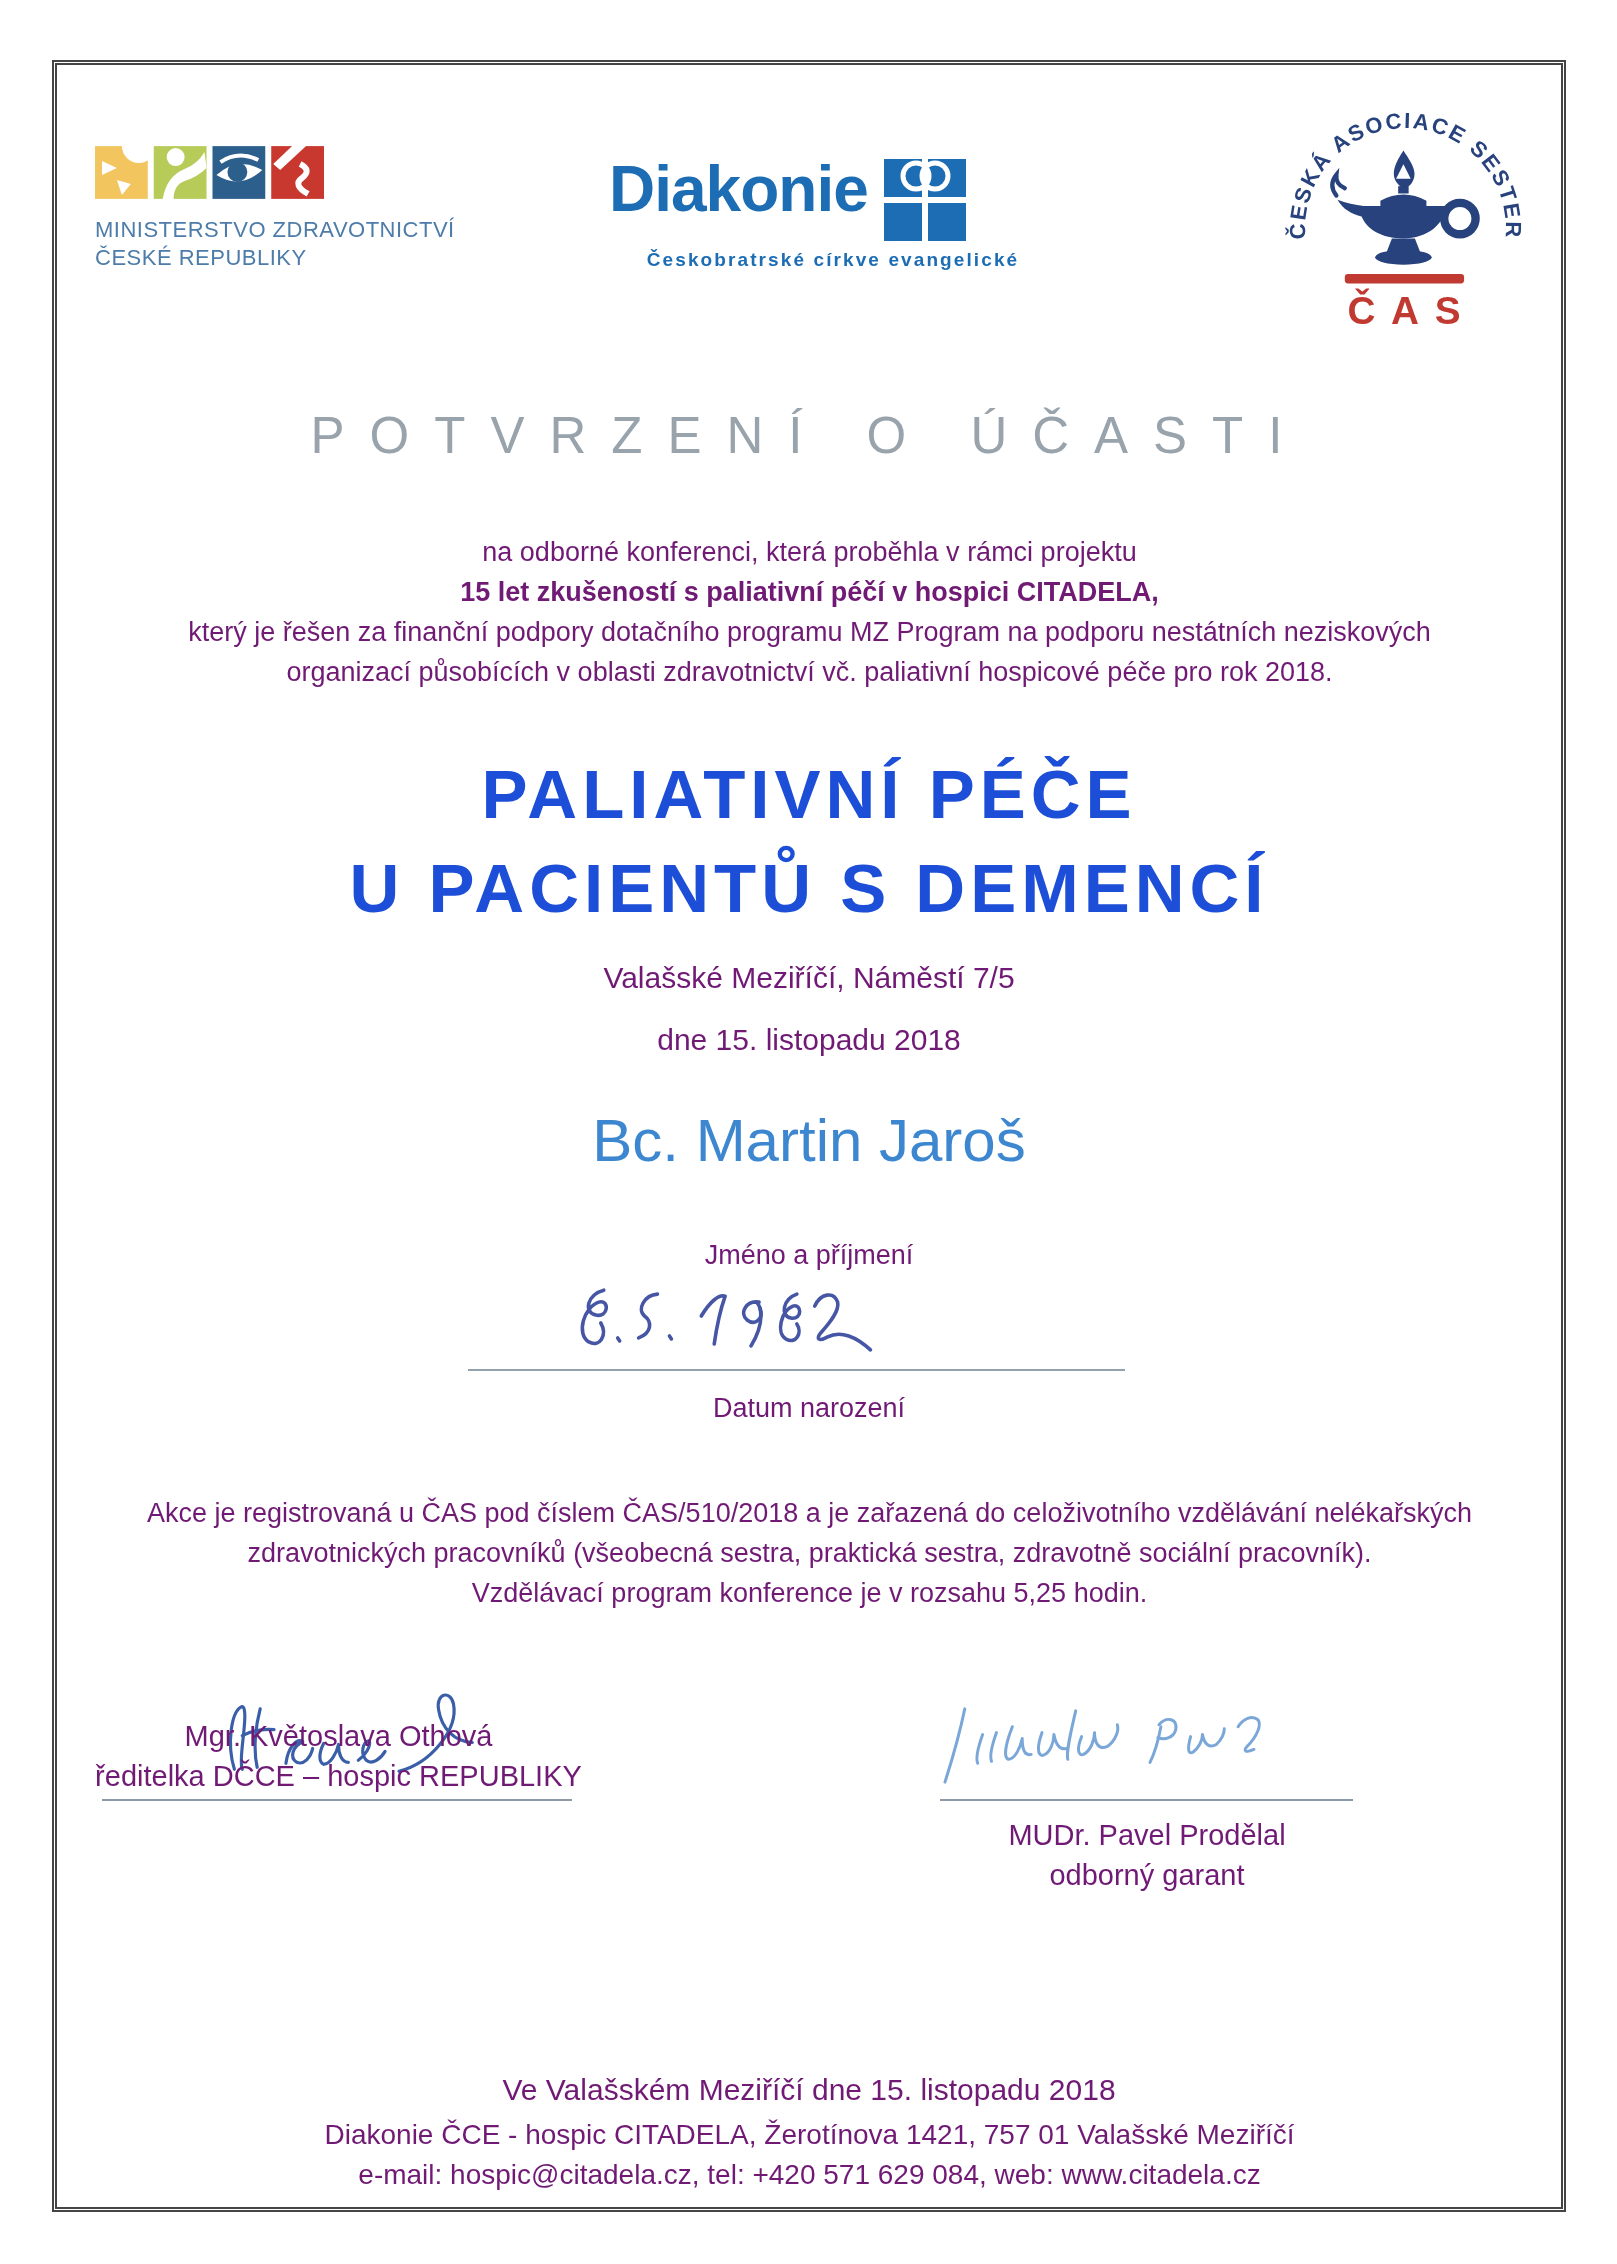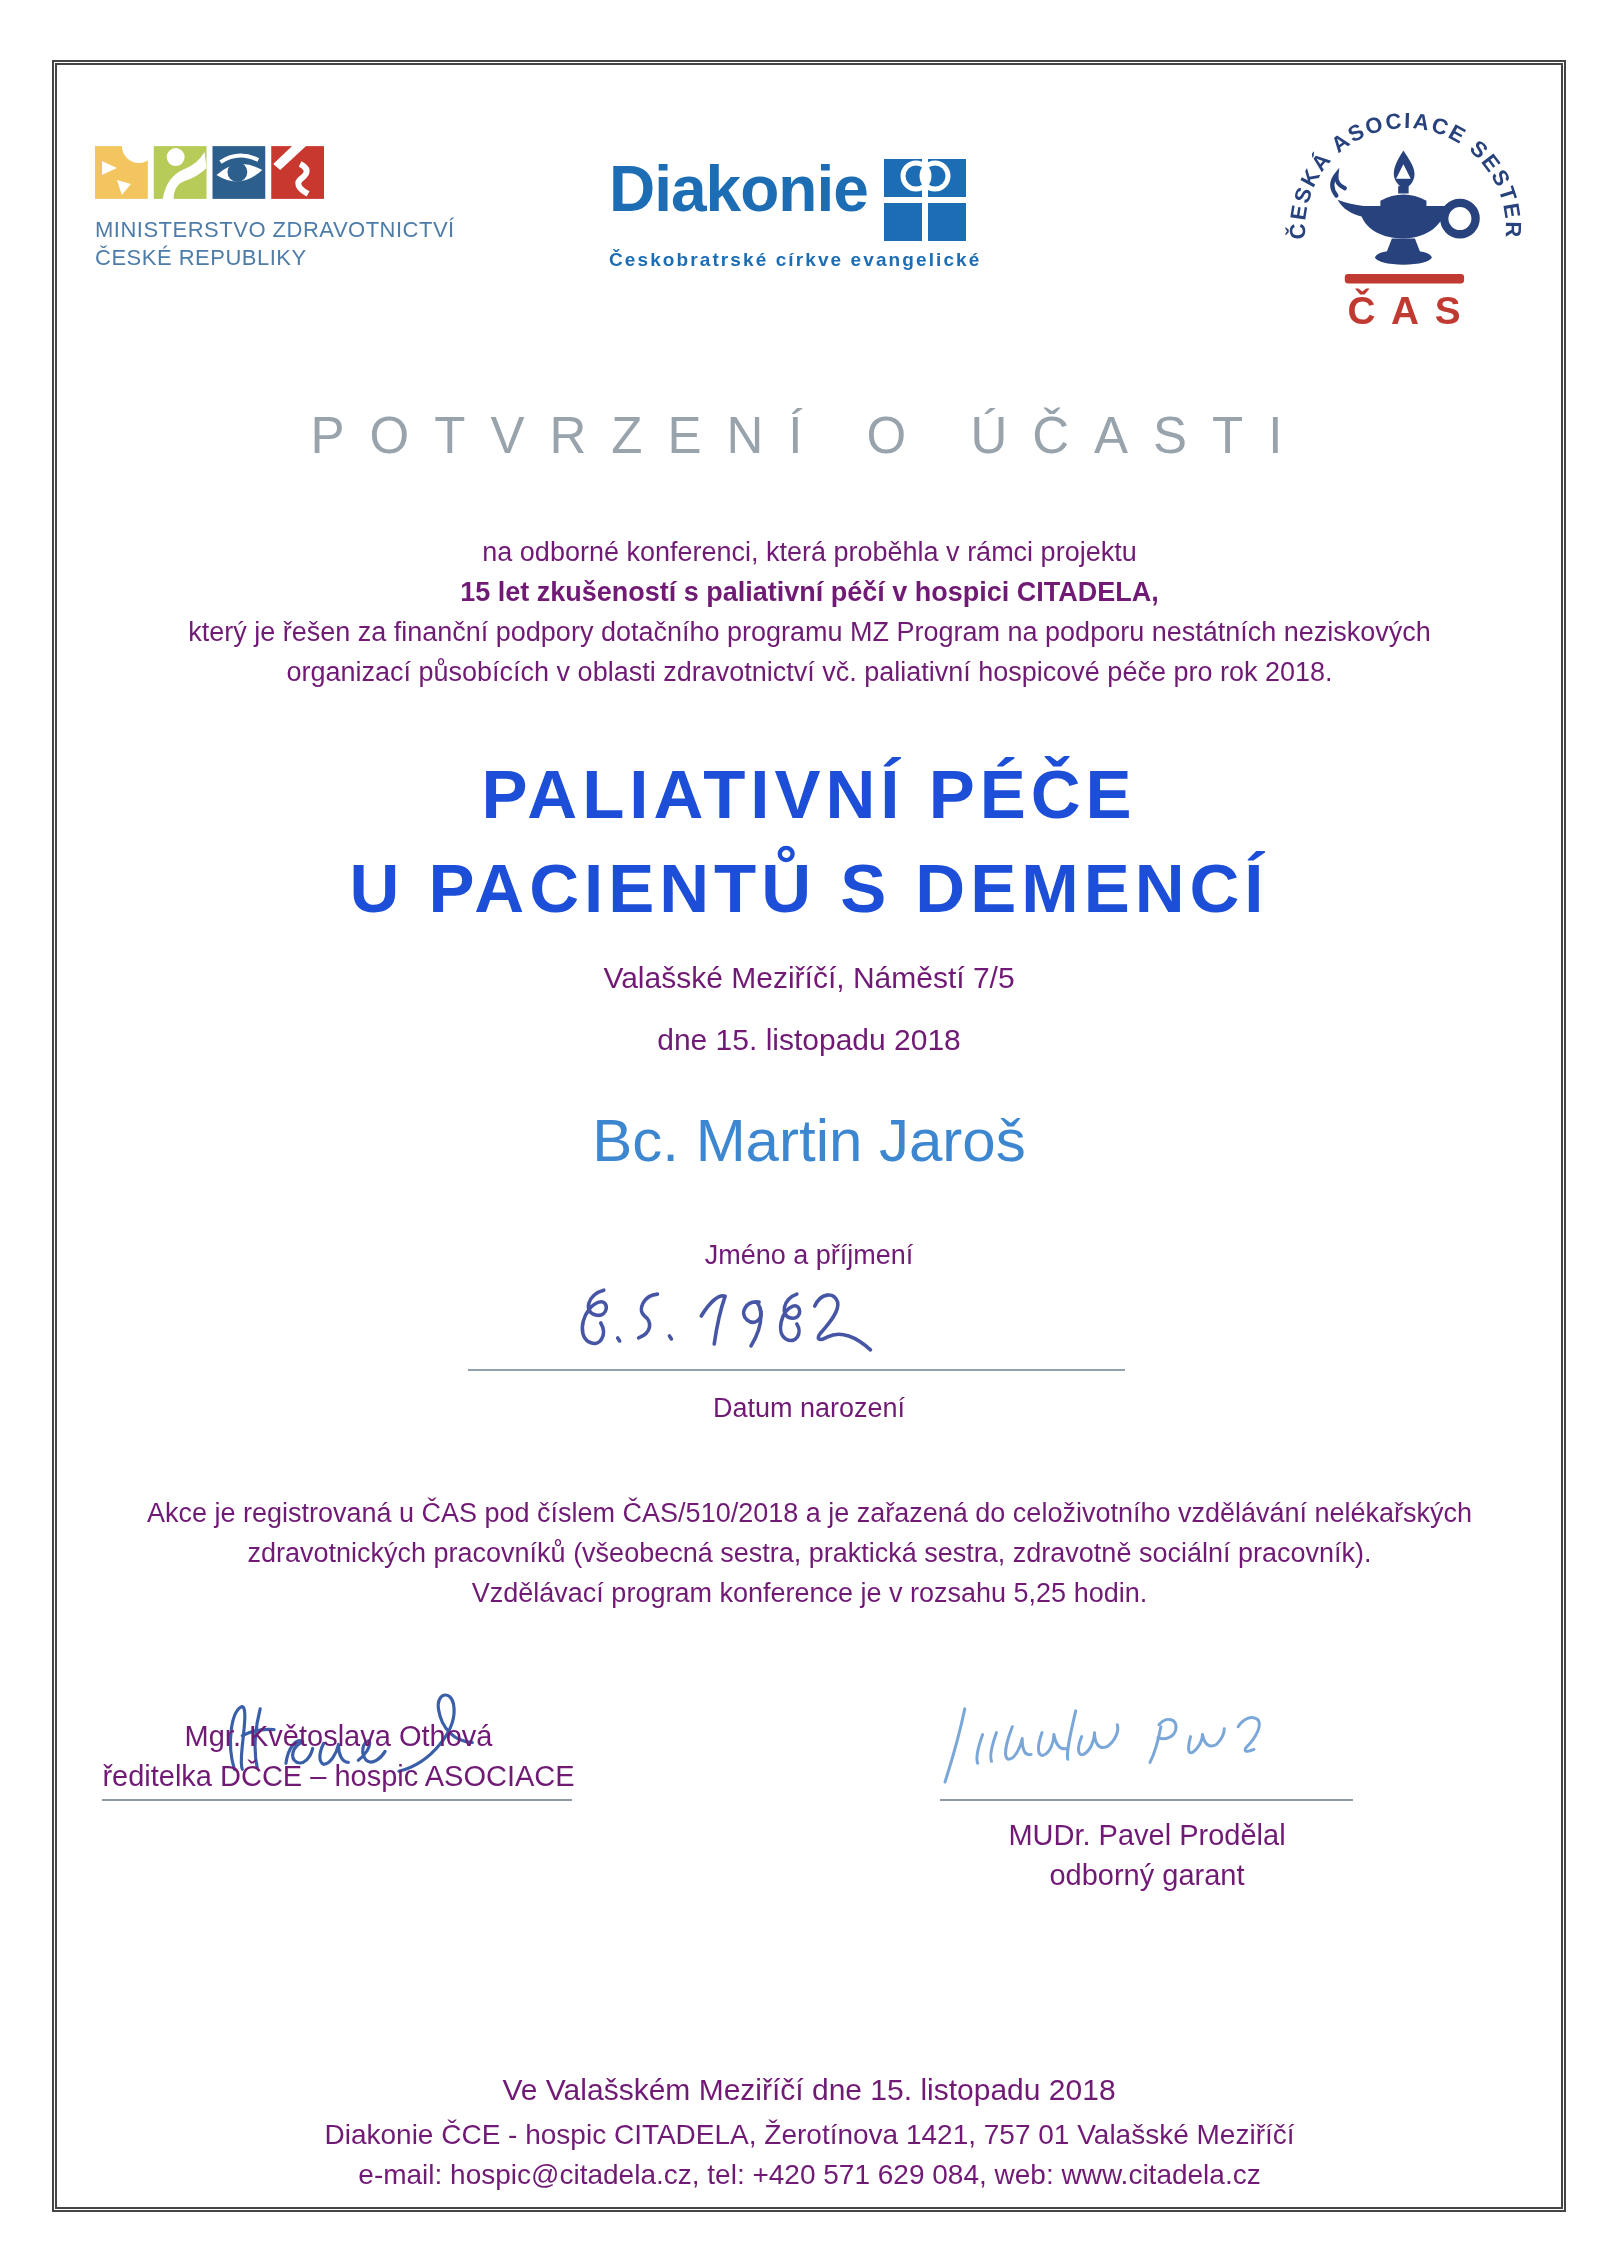--- a/index.html
+++ b/index.html
@@ -14,21 +14,21 @@
   .abs { position:absolute; }
   .center { text-align:center; }
   .gray { color:#701a75; }
 
   
   .ministry { left:95px; top:144px; width:428px; }
   .ministry-text { margin-top:10px; color:#4d7ca9; font-size:22px; line-height:28px; letter-spacing:0.5px; }
   .diakonie { left:609px; top:157px; width:448px; }
   .diakonie-row { display:flex; align-items:flex-start; gap:14px; }
   .diakonie-word { color:#1d6db4; font-size:64px; font-weight:bold; letter-spacing:-1px; line-height:64px; }
-  .diakonie-sub { color:#1d6db4; font-size:19px; font-weight:bold; letter-spacing:2.1px; margin-top:6px; }
+  .diakonie-sub { color:#1d6db4; font-size:19px; font-weight:bold; letter-spacing:2.1px; margin-top:6px;text-align:center; }
   .cas-logo { left:1277px; top:92px; width:257px; height:249px; }
 
   
   .doc-title { left:0; top:406px; width:1618px; font-size:51px; letter-spacing:25px; color:#98a3ac; }
   .intro { left:63px; top:532px; width:1493px; font-size:27px; line-height:40px; }
   .intro .bold { font-weight:bold; }
   .event-title { left:0; top:748px; width:1618px; font-size:69px; font-weight:bold; letter-spacing:5px; line-height:94px; color:#1d4ed8; }
   .venue { left:0; top:961px; width:1618px; font-size:30px; }
   .event-date { left:0; top:1023px; width:1618px; font-size:30px; }
   .participant-name { left:0; top:1106px; width:1618px; font-size:60px; color:#3d87d1; }
@@ -208,21 +208,21 @@
       <path d="M 230,32 C 238,23 249,26 247,37 C 245,45 236,48 229,45"></path>
       <path d="M 262,44 C 259,55 259,62 264,60 C 270,56 274,48 274,42 C 276,52 281,56 288,52 C 294,46 296,40 296,36"></path>
       <path d="M 310,34 C 315,26 324,22 330,27 C 334,32 329,44 319,54 C 315,58 317,61 326,57"></path>
     </g>
   </svg>
   <div class="abs sig-line-left"></div>
   <div class="abs sig-line-right"></div>
 
   <div class="abs center gray sig-col-left">
     <div>Mgr. Květoslava Othová</div>
-    <div>ředitelka DČCE – hospic ASOCIACE</div>
+    <div>ředitelka DČCE – hospic REPUBLIKY</div>
   </div>
   <div class="abs center gray sig-col-right">
     <div>MUDr. Pavel Prodělal</div>
     <div>odborný garant</div>
   </div>
 
   <div class="abs center gray closing">Ve Valašském Meziříčí dne 15. listopadu 2018</div>
   <div class="abs center gray footer">
     <div>Diakonie ČCE - hospic CITADELA, Žerotínova 1421, 757 01 Valašské Meziříčí</div>
     <div>e-mail: hospic@citadela.cz, tel: +420 571 629 084, web: www.citadela.cz</div>

